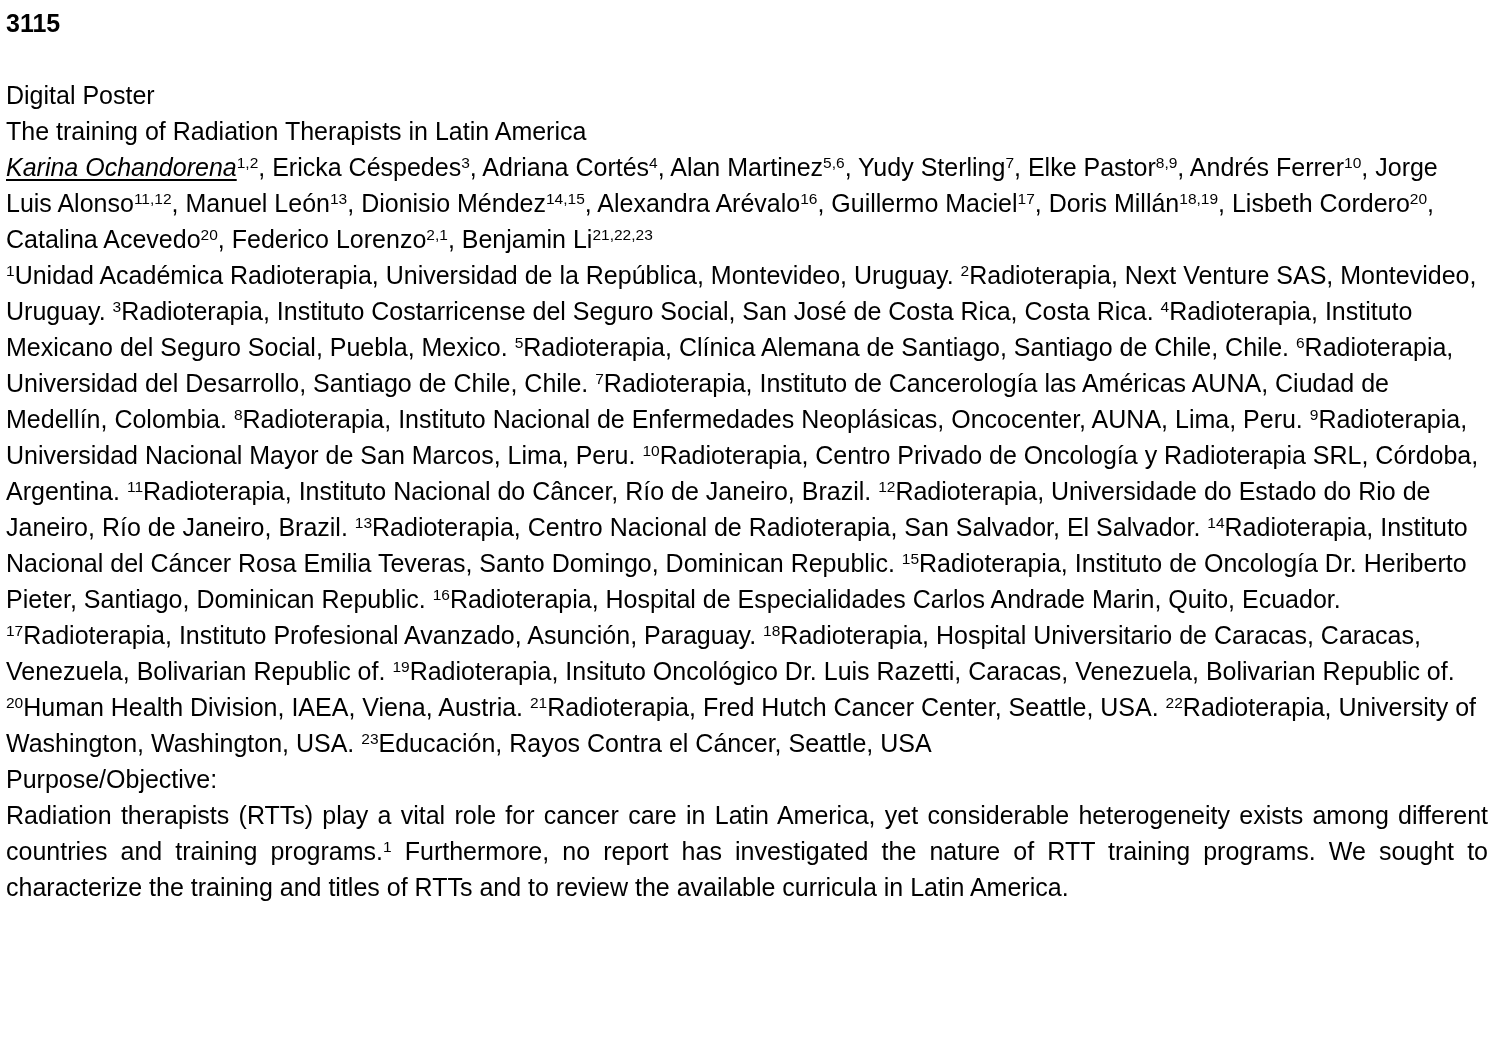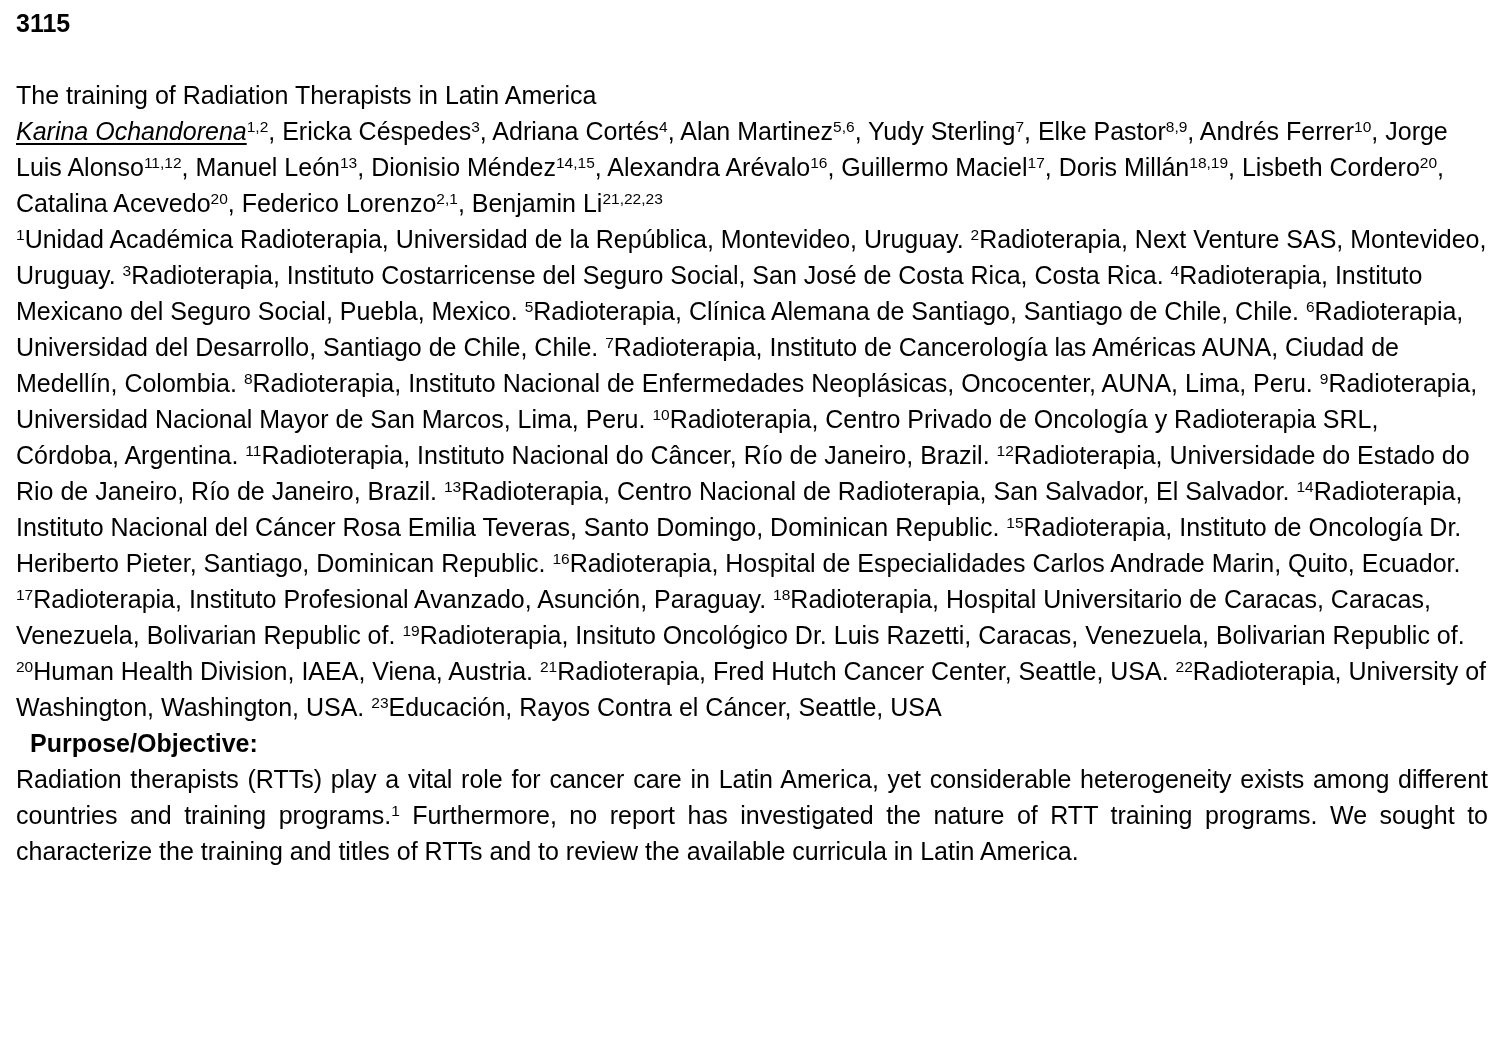--- a/index.html
+++ b/index.html
@@ -10,40 +10,39 @@
   body {
     width: 1502px;
     min-height: 1042px;
     box-sizing: border-box;
     font-family: "Liberation Sans", "DejaVu Sans", sans-serif;
     font-size: 25px;
     line-height: 36px;
     color: #000000;
   }
   .page {
-    padding: 5px 14px 10px 16px;
+    padding: 5px 14px 10px 6px;
   }
   p, h1, h2 {
     margin: 0;
     padding: 0;
     font-size: inherit;
     line-height: inherit;
   }
   .abstract-number {
     font-weight: 700;
   }
   .spacer-line {
     height: 36px;
   }
   .title {
     font-weight: 400;
   }
   .section-heading {
-    font-weight: 700;
-    margin-left: 14px;
+    font-weight: 400;
   }
   .sup {
     font-size: 62%;
     line-height: 0;
     position: relative;
     top: -0.52em;
     vertical-align: baseline;
   }
   .underlined {
     text-decoration: underline;
@@ -56,20 +55,21 @@
   }
 </style>
 </head>
 <body>
 
 <div class="page">
   <p class="abstract-number">3115</p>
 
   <div class="spacer-line"></div>
 
+  <p class="presentation-type">Digital Poster</p>
 
   <h1 class="title">The training of Radiation Therapists in Latin America</h1>
 
   <p class="authors" id="authors"><span><span class="underlined">Karina Ochandorena</span><sup class="sup">1,2</sup></span>, <span><span>Ericka Céspedes</span><sup class="sup">3</sup></span>, <span><span>Adriana Cortés</span><sup class="sup">4</sup></span>, <span><span>Alan Martinez</span><sup class="sup">5,6</sup></span>, <span><span>Yudy Sterling</span><sup class="sup">7</sup></span>, <span><span>Elke Pastor</span><sup class="sup">8,9</sup></span>, <span><span>Andrés Ferrer</span><sup class="sup">10</sup></span>, <span><span>Jorge Luis Alonso</span><sup class="sup">11,12</sup></span>, <span><span>Manuel León</span><sup class="sup">13</sup></span>, <span><span>Dionisio Méndez</span><sup class="sup">14,15</sup></span>, <span><span>Alexandra Arévalo</span><sup class="sup">16</sup></span>, <span><span>Guillermo Maciel</span><sup class="sup">17</sup></span>, <span><span>Doris Millán</span><sup class="sup">18,19</sup></span>, <span><span>Lisbeth Cordero</span><sup class="sup">20</sup></span>, <span><span>Catalina Acevedo</span><sup class="sup">20</sup></span>, <span><span>Federico Lorenzo</span><sup class="sup">2,1</sup></span>, <span><span>Benjamin Li</span><sup class="sup">21,22,23</sup></span></p>
 
   <p class="affiliations" id="affiliations"><span><sup class="sup">1</sup><span>Unidad Académica Radioterapia, Universidad de la República, Montevideo, Uruguay.</span></span> <span><sup class="sup">2</sup><span>Radioterapia, Next Venture SAS, Montevideo, Uruguay.</span></span> <span><sup class="sup">3</sup><span>Radioterapia, Instituto Costarricense del Seguro Social, San José de Costa Rica, Costa Rica.</span></span> <span><sup class="sup">4</sup><span>Radioterapia, Instituto Mexicano del Seguro Social, Puebla, Mexico.</span></span> <span><sup class="sup">5</sup><span>Radioterapia, Clínica Alemana de Santiago, Santiago de Chile, Chile.</span></span> <span><sup class="sup">6</sup><span>Radioterapia, Universidad del Desarrollo, Santiago de Chile, Chile.</span></span> <span><sup class="sup">7</sup><span>Radioterapia, Instituto de Cancerología las Américas AUNA, Ciudad de Medellín, Colombia.</span></span> <span><sup class="sup">8</sup><span>Radioterapia, Instituto Nacional de Enfermedades Neoplásicas, Oncocenter, AUNA, Lima, Peru.</span></span> <span><sup class="sup">9</sup><span>Radioterapia, Universidad Nacional Mayor de San Marcos, Lima, Peru.</span></span> <span><sup class="sup">10</sup><span>Radioterapia, Centro Privado de Oncología y Radioterapia SRL, Córdoba, Argentina.</span></span> <span><sup class="sup">11</sup><span>Radioterapia, Instituto Nacional do Câncer, Río de Janeiro, Brazil.</span></span> <span><sup class="sup">12</sup><span>Radioterapia, Universidade do Estado do Rio de Janeiro, Río de Janeiro, Brazil.</span></span> <span><sup class="sup">13</sup><span>Radioterapia, Centro Nacional de Radioterapia, San Salvador, El Salvador.</span></span> <span><sup class="sup">14</sup><span>Radioterapia, Instituto Nacional del Cáncer Rosa Emilia Teveras, Santo Domingo, Dominican Republic.</span></span> <span><sup class="sup">15</sup><span>Radioterapia, Instituto de Oncología Dr. Heriberto Pieter, Santiago, Dominican Republic.</span></span> <span><sup class="sup">16</sup><span>Radioterapia, Hospital de Especialidades Carlos Andrade Marin, Quito, Ecuador.</span></span> <span><sup class="sup">17</sup><span>Radioterapia, Instituto Profesional Avanzado, Asunción, Paraguay.</span></span> <span><sup class="sup">18</sup><span>Radioterapia, Hospital Universitario de Caracas, Caracas, Venezuela, Bolivarian Republic of.</span></span> <span><sup class="sup">19</sup><span>Radioterapia, Insituto Oncológico Dr. Luis Razetti, Caracas, Venezuela, Bolivarian Republic of.</span></span> <span><sup class="sup">20</sup><span>Human Health Division, IAEA, Viena, Austria.</span></span> <span><sup class="sup">21</sup><span>Radioterapia, Fred Hutch Cancer Center, Seattle, USA.</span></span> <span><sup class="sup">22</sup><span>Radioterapia, University of Washington, Washington, USA.</span></span> <span><sup class="sup">23</sup><span>Educación, Rayos Contra el Cáncer, Seattle, USA</span></span></p>
 
   <h2 class="section-heading">Purpose/Objective:</h2>
 
   <p class="purpose"><span>Radiation therapists (RTTs) play a vital role for cancer care in Latin America, yet considerable heterogeneity exists among different countries and training programs.</span><sup class="sup">1</sup><span> Furthermore, no report has investigated the nature of RTT training programs. We sought to characterize the training and titles of RTTs and to review the available curricula in Latin America.</span></p>

